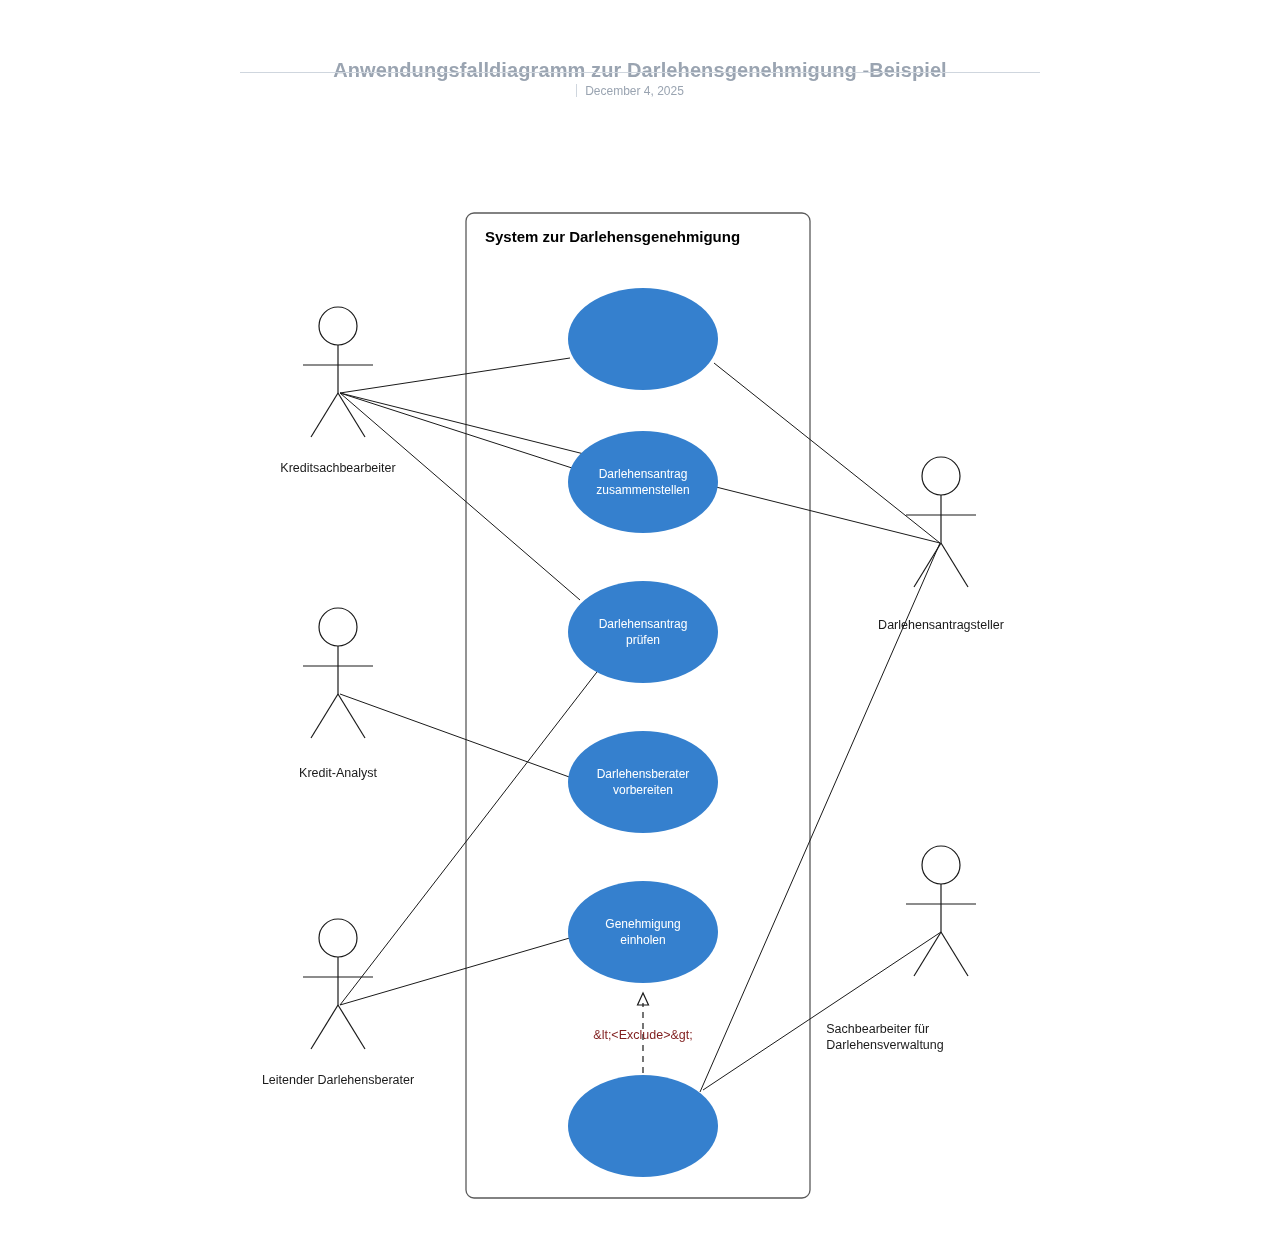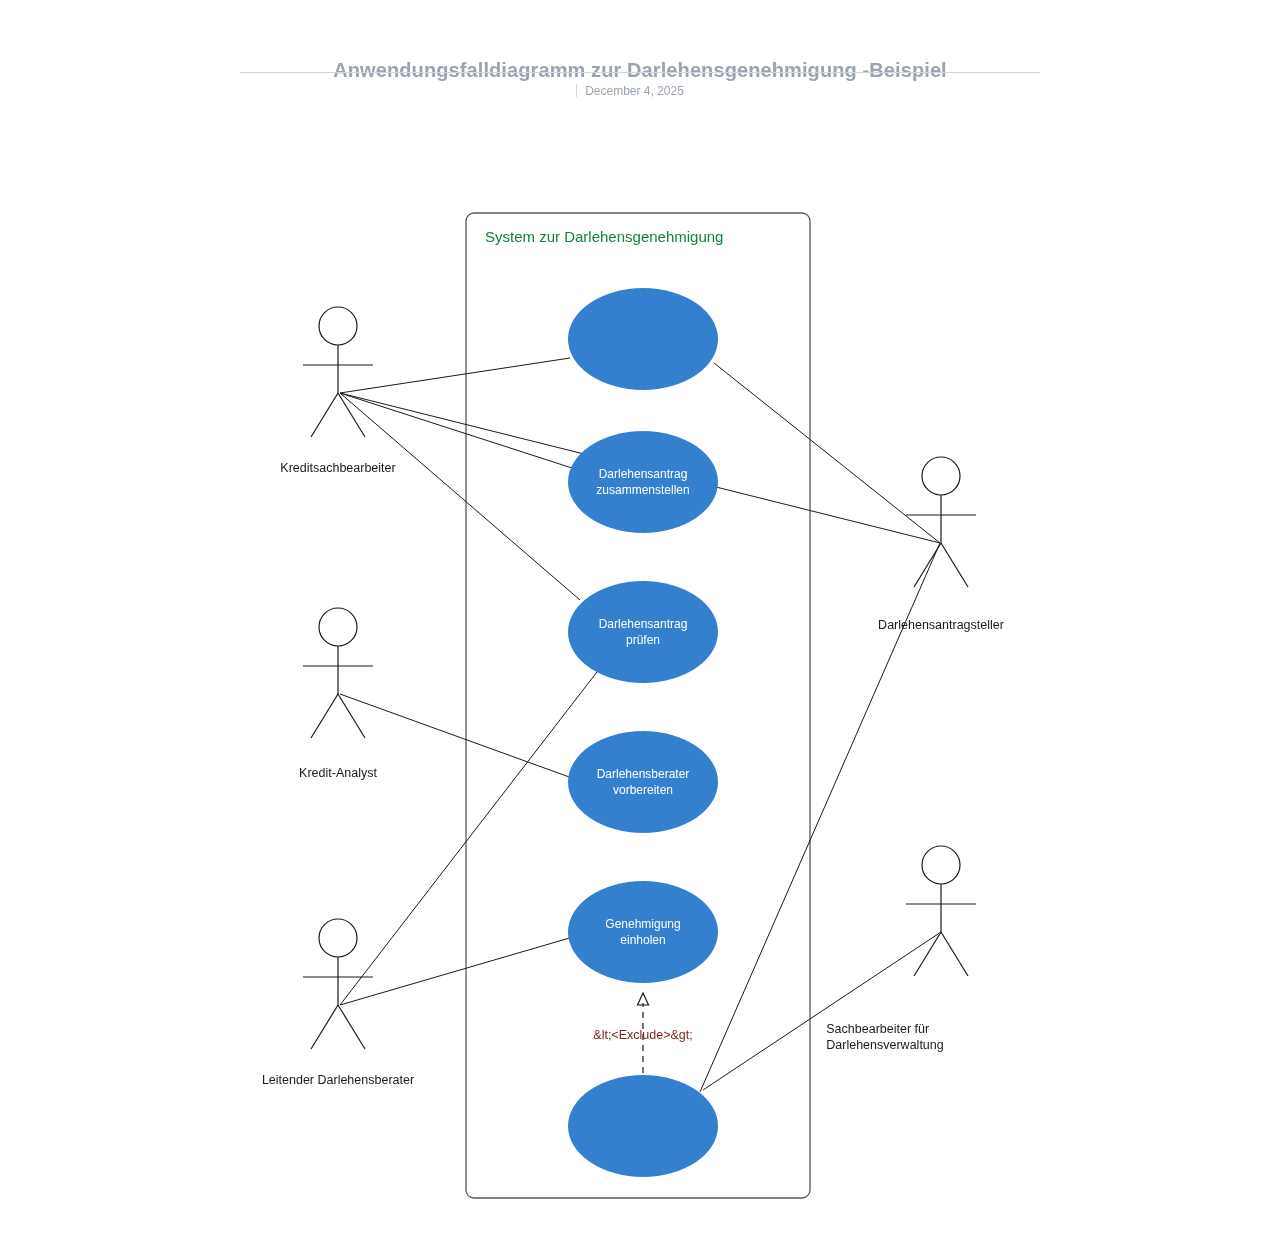--- a/index.html
+++ b/index.html
@@ -56,22 +56,22 @@
     height: 13px;
     background: #cfd6de;
     vertical-align: -2px;
     margin-right: 8px;
   }
   .sys-title {
     position: absolute;
     left: 485px;
     top: 228px;
     font-size: 15px;
-    font-weight: normal;
-    color: #15803d;
+    font-weight: bold;
+    color: #000000;
     white-space: nowrap;
   }
   .uc-label {
     position: absolute;
     color: #ffffff;
     font-size: 12px;
     line-height: 16px;
     text-align: center;
     white-space: pre-line;
     transform: translate(-50%, -50%);

